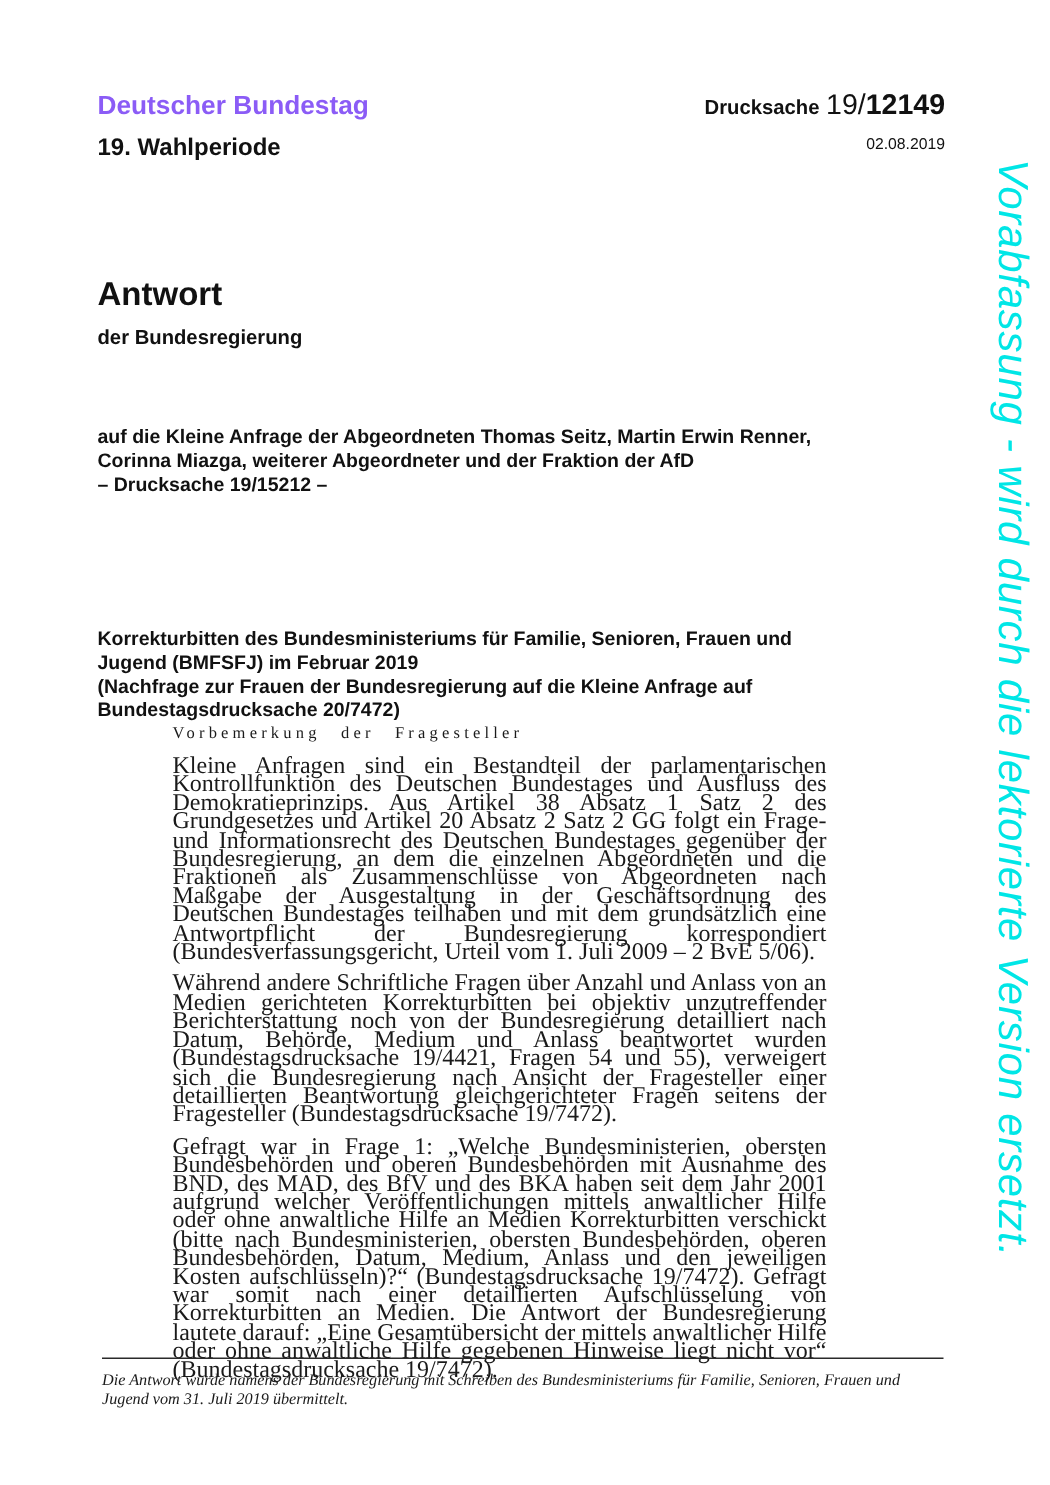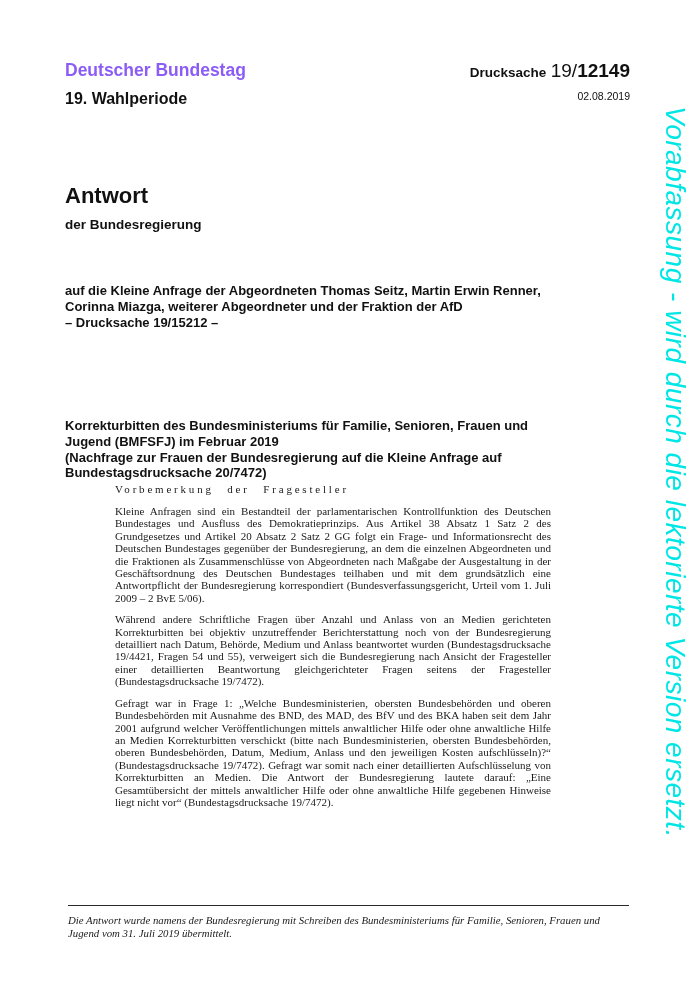--- a/index.html
+++ b/index.html
@@ -61,21 +61,21 @@
   .body-block { position: absolute; left: 115px; top: 483px; width: 436px; }
   .body-heading {
     font-size: 11px;
     letter-spacing: 2.8px;
     word-spacing: 8px;
     margin: 0 0 10px 0;
     white-space: nowrap;
   }
   .body-block p {
     margin: 0 0 9px 0;
-    font-size: 11px;
+    font-size: 16px;
     line-height: 12.4px;
     text-align: justify;
   }
 
   
   .footer-block { position: absolute; left: 68px; top: 905px; width: 561px; }
   .footer-rule { border: 0; border-top: 1.7px solid #2a2a2a; height: 0; margin: 0 0 8px 0; }
   .footer-note {
     font-size: 10.8px;
     font-style: italic;

